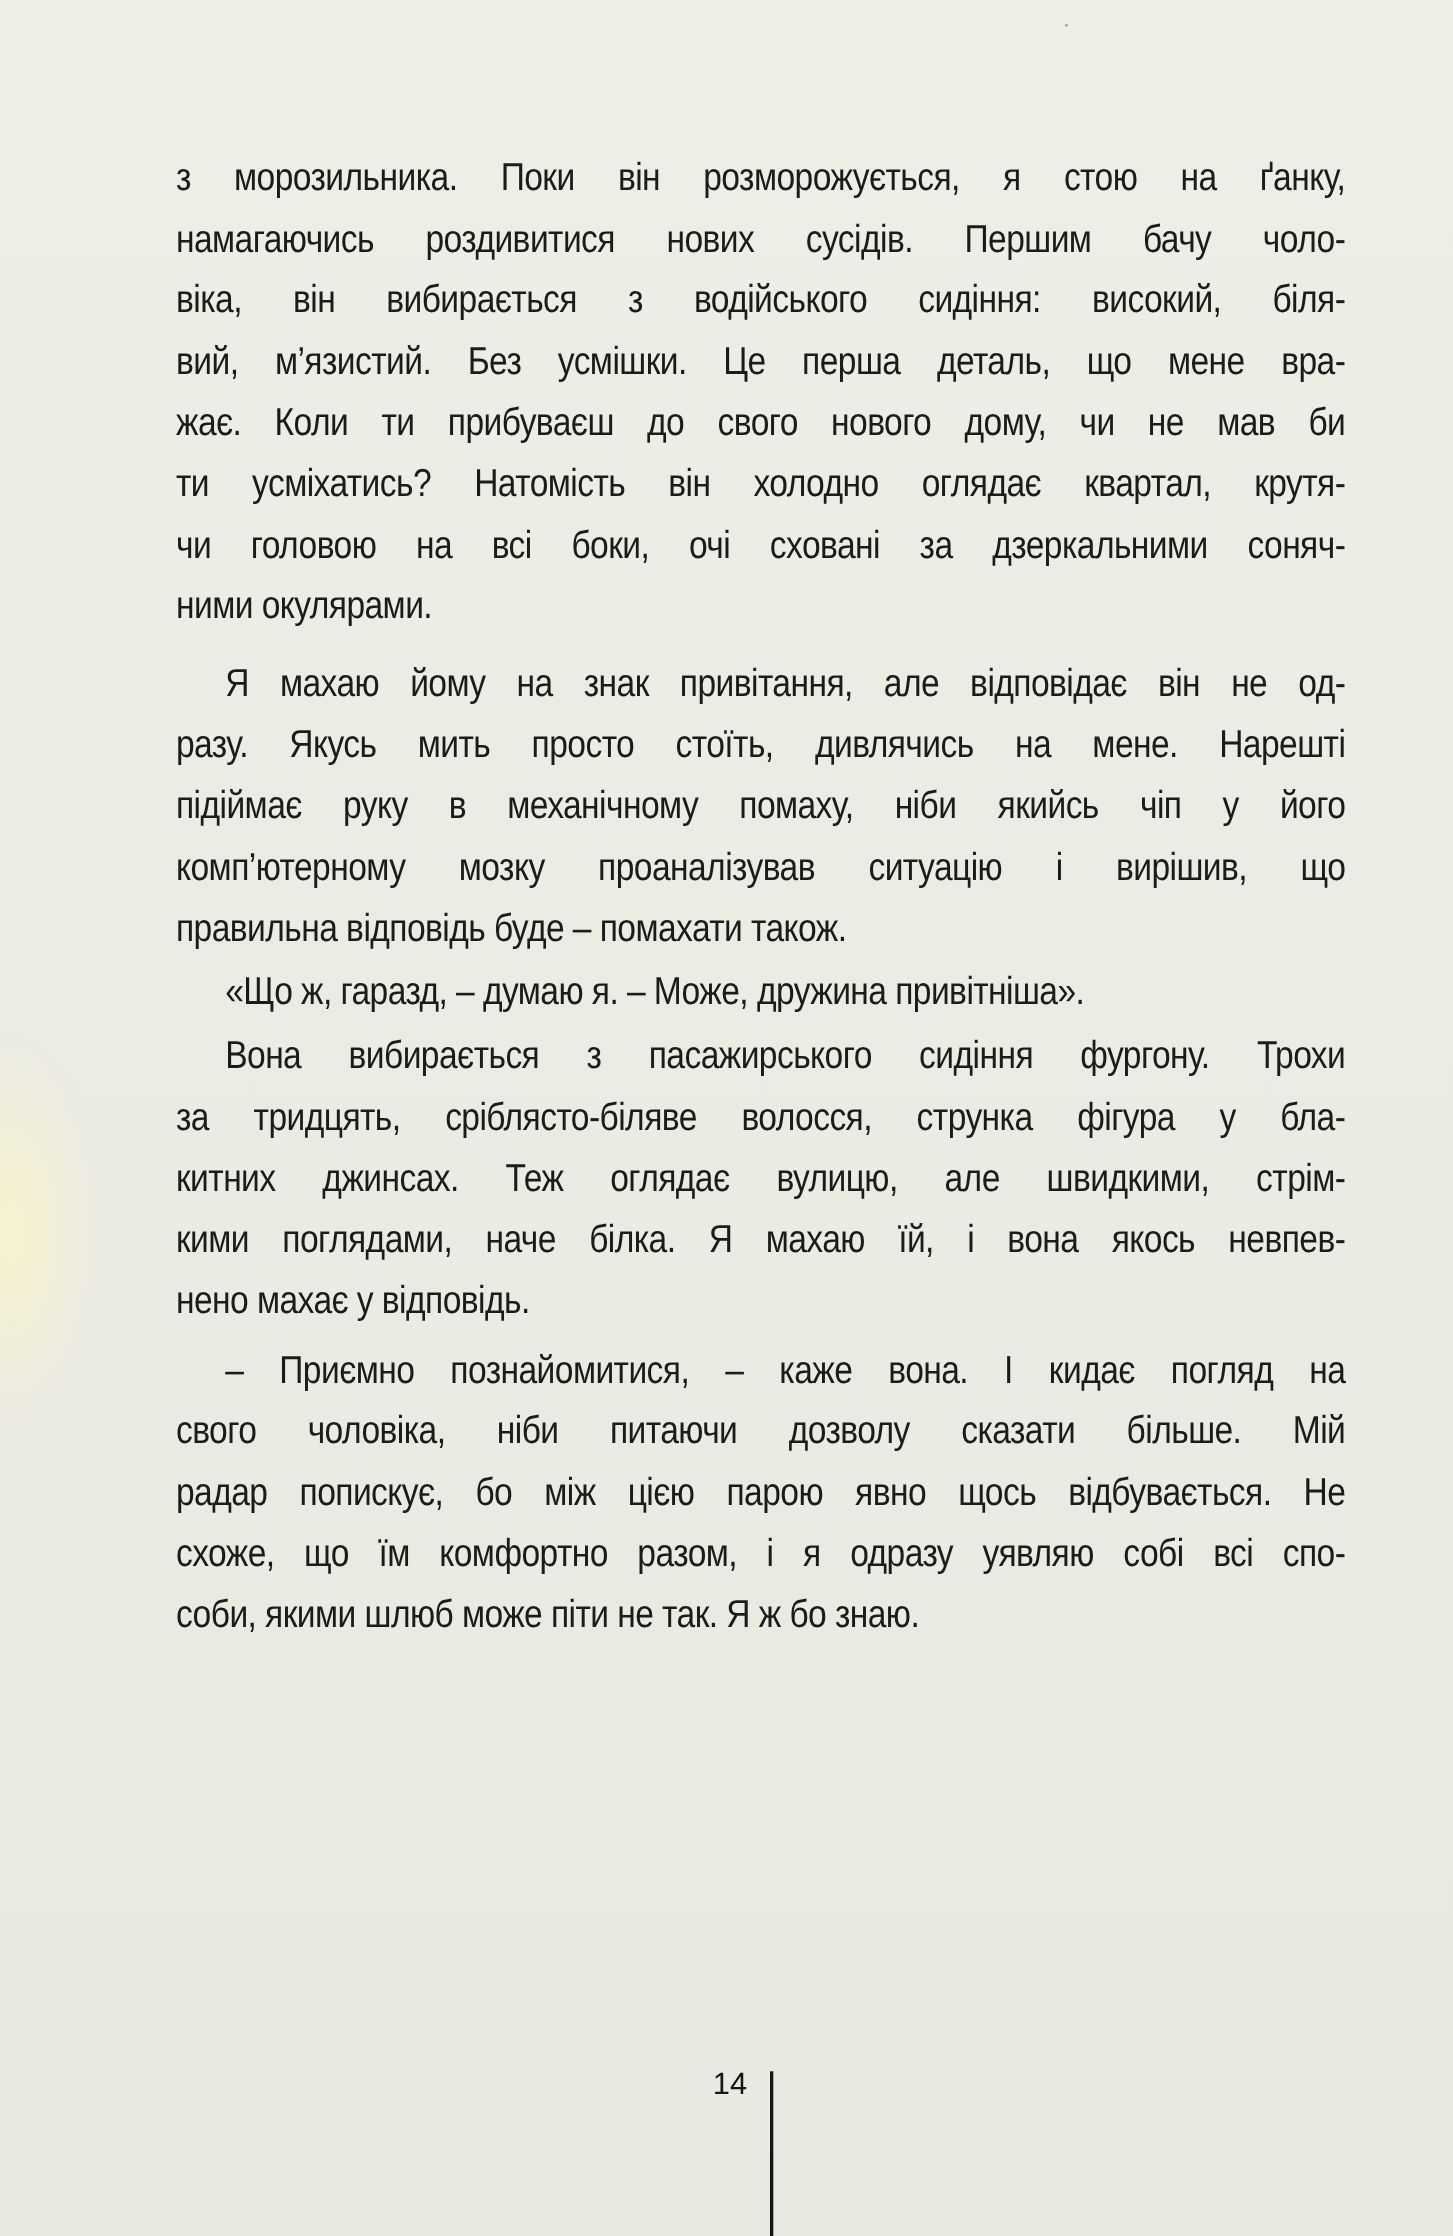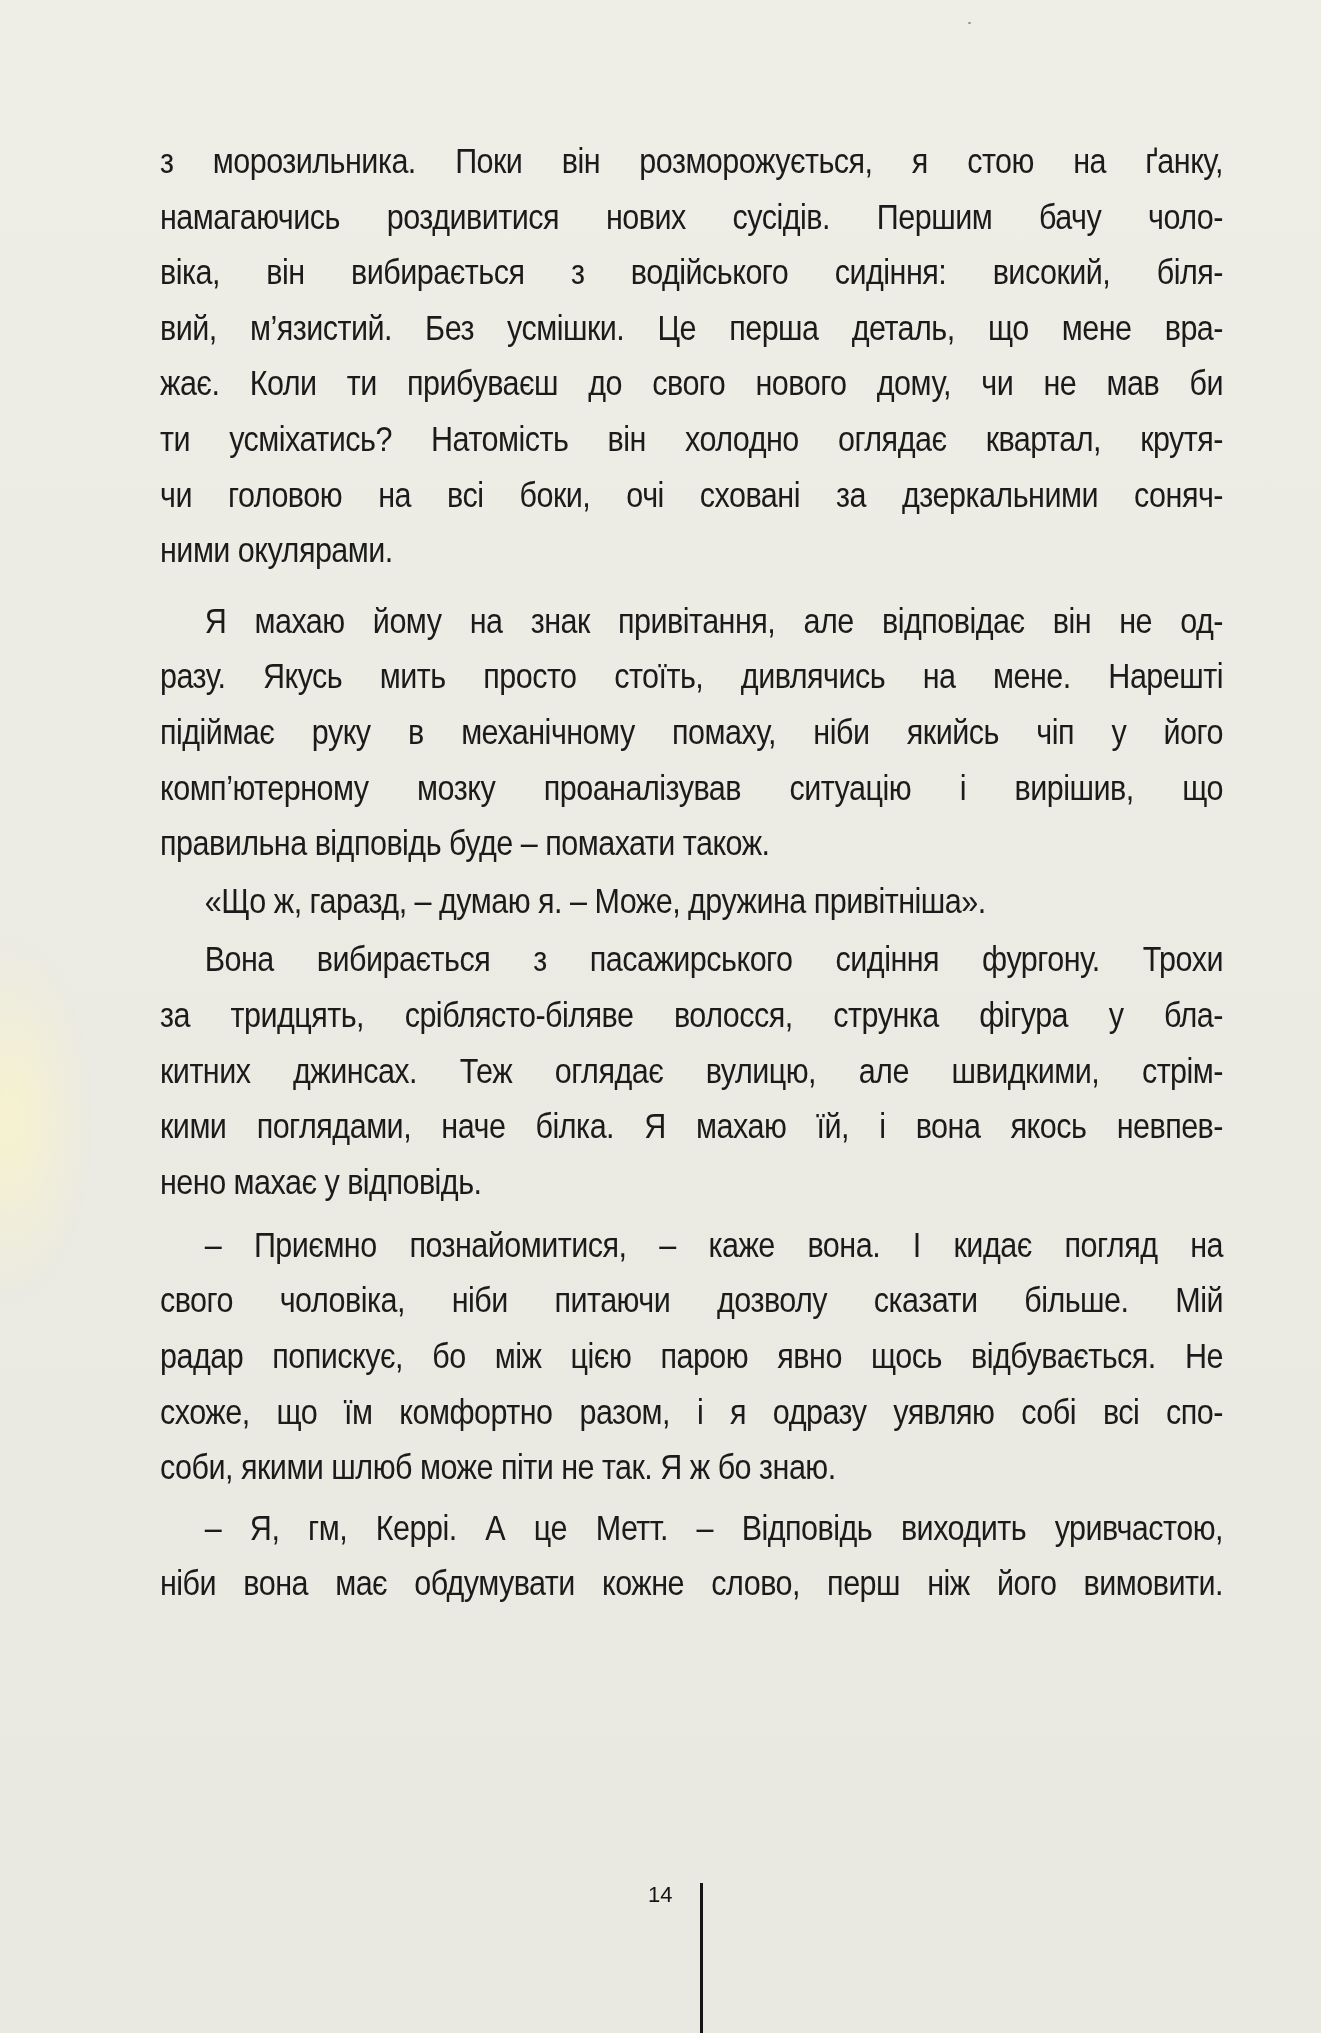--- a/index.html
+++ b/index.html
@@ -53,21 +53,21 @@
       left: 0;
       top: 1880px;
       width: 1321px;
       height: 153px;
     }
     .page-number {
       position: absolute;
       left: 648px;
       top: 0px;
       font-family: "Liberation Sans", "DejaVu Sans", sans-serif;
-      font-size: 22px;
+      font-size: 28px;
       color: #151515;
       line-height: 30px;
     }
     .footer-rule {
       position: absolute;
       left: 700px;
       top: 3px;
       width: 3px;
       height: 150px;
       background: #151515;
@@ -135,24 +135,20 @@
     <div class="line justify indent">– Приємно познайомитися, – каже вона. І кидає погляд на</div>
     <div class="line justify">свого чоловіка, ніби питаючи дозволу сказати більше. Мій</div>
     <div class="line justify">радар попискує, бо між цією парою явно щось відбувається. Не</div>
     <div class="line justify">схоже, що їм комфортно разом, і я одразу уявляю собі всі спо-</div>
     <div class="line last">соби, якими шлюб може піти не так. Я ж бо знаю.</div>
   </section>
   <div class="para-gap"></div>
 
   <div class="para-gap"></div>
 
-  <section>
-    <div class="line justify indent">– Я, гм, Керрі. А це Метт. – Відповідь виходить уривчастою,</div>
-    <div class="line justify">ніби вона має обдумувати кожне слово, перш ніж його вимовити.</div>
-  </section>
 
 </main>
 
 <footer class="footer">
   <span class="page-number">14</span>
   <div class="footer-rule"></div>
 </footer>
 
 <div class="speck"></div>
 

